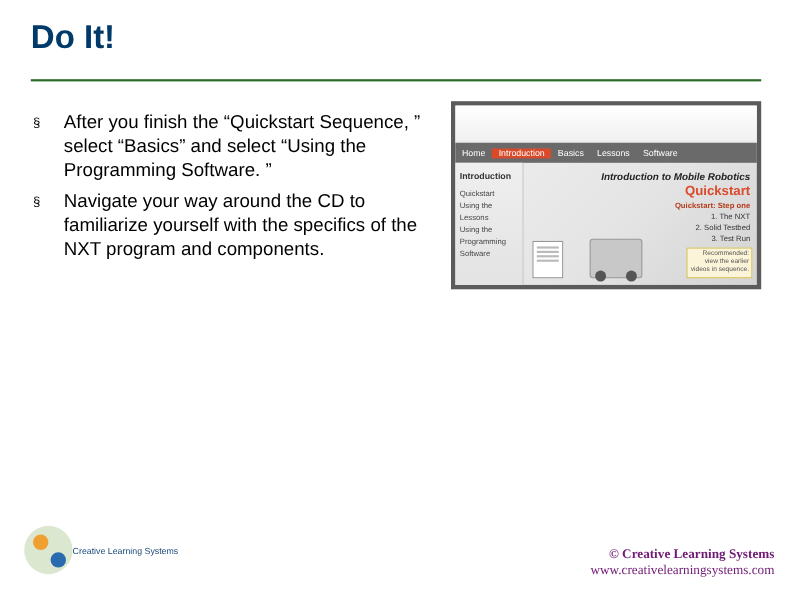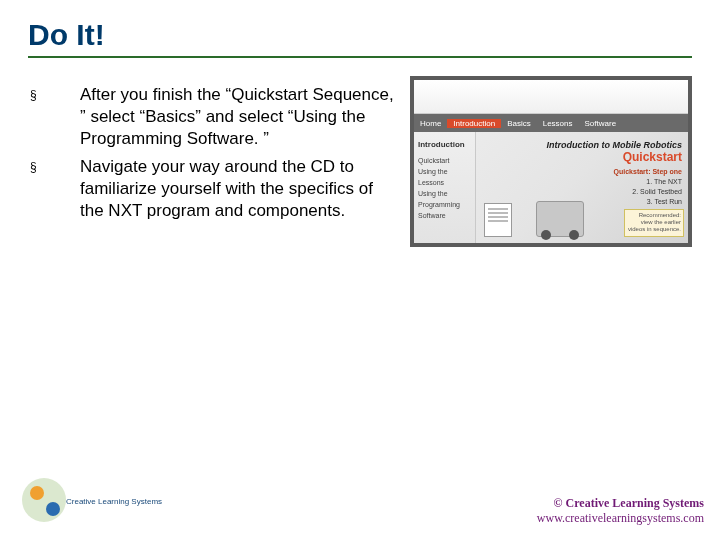--- a/index.html
+++ b/index.html
@@ -14,21 +14,21 @@
   .slide {
     width: 100%;
     height: 100%;
     padding: 18px 28px 0 28px;
     position: relative;
   }
   .title {
     font-size: 30px;
     font-weight: bold;
     color: #003a6a;
-    padding-bottom: 4px;
+    padding-bottom: 20px;
     border-bottom: 2px solid #2a6b2a;
     margin-bottom: 18px;
   }
   .content-row {
     display: flex;
     gap: 16px;
   }
   .bullets {
     flex: 1;
     padding-top: 8px;
@@ -41,21 +41,20 @@
     width: 30px;
     font-size: 12px;
     line-height: 22px;
     padding-left: 2px;
   }
   .bullet-text {
     flex: 1;
     font-size: 17px;
     line-height: 22px;
     color: #000;
-    margin-left: 22px;
   }
   
   .thumb {
     width: 282px;
     height: 171px;
     border: 4px solid #5b5b5b;
     background: linear-gradient(135deg, #f0f0f0 0%, #e4e4e4 60%, #d3d3d3 100%);
     position: relative;
     font-size: 0;
   }

